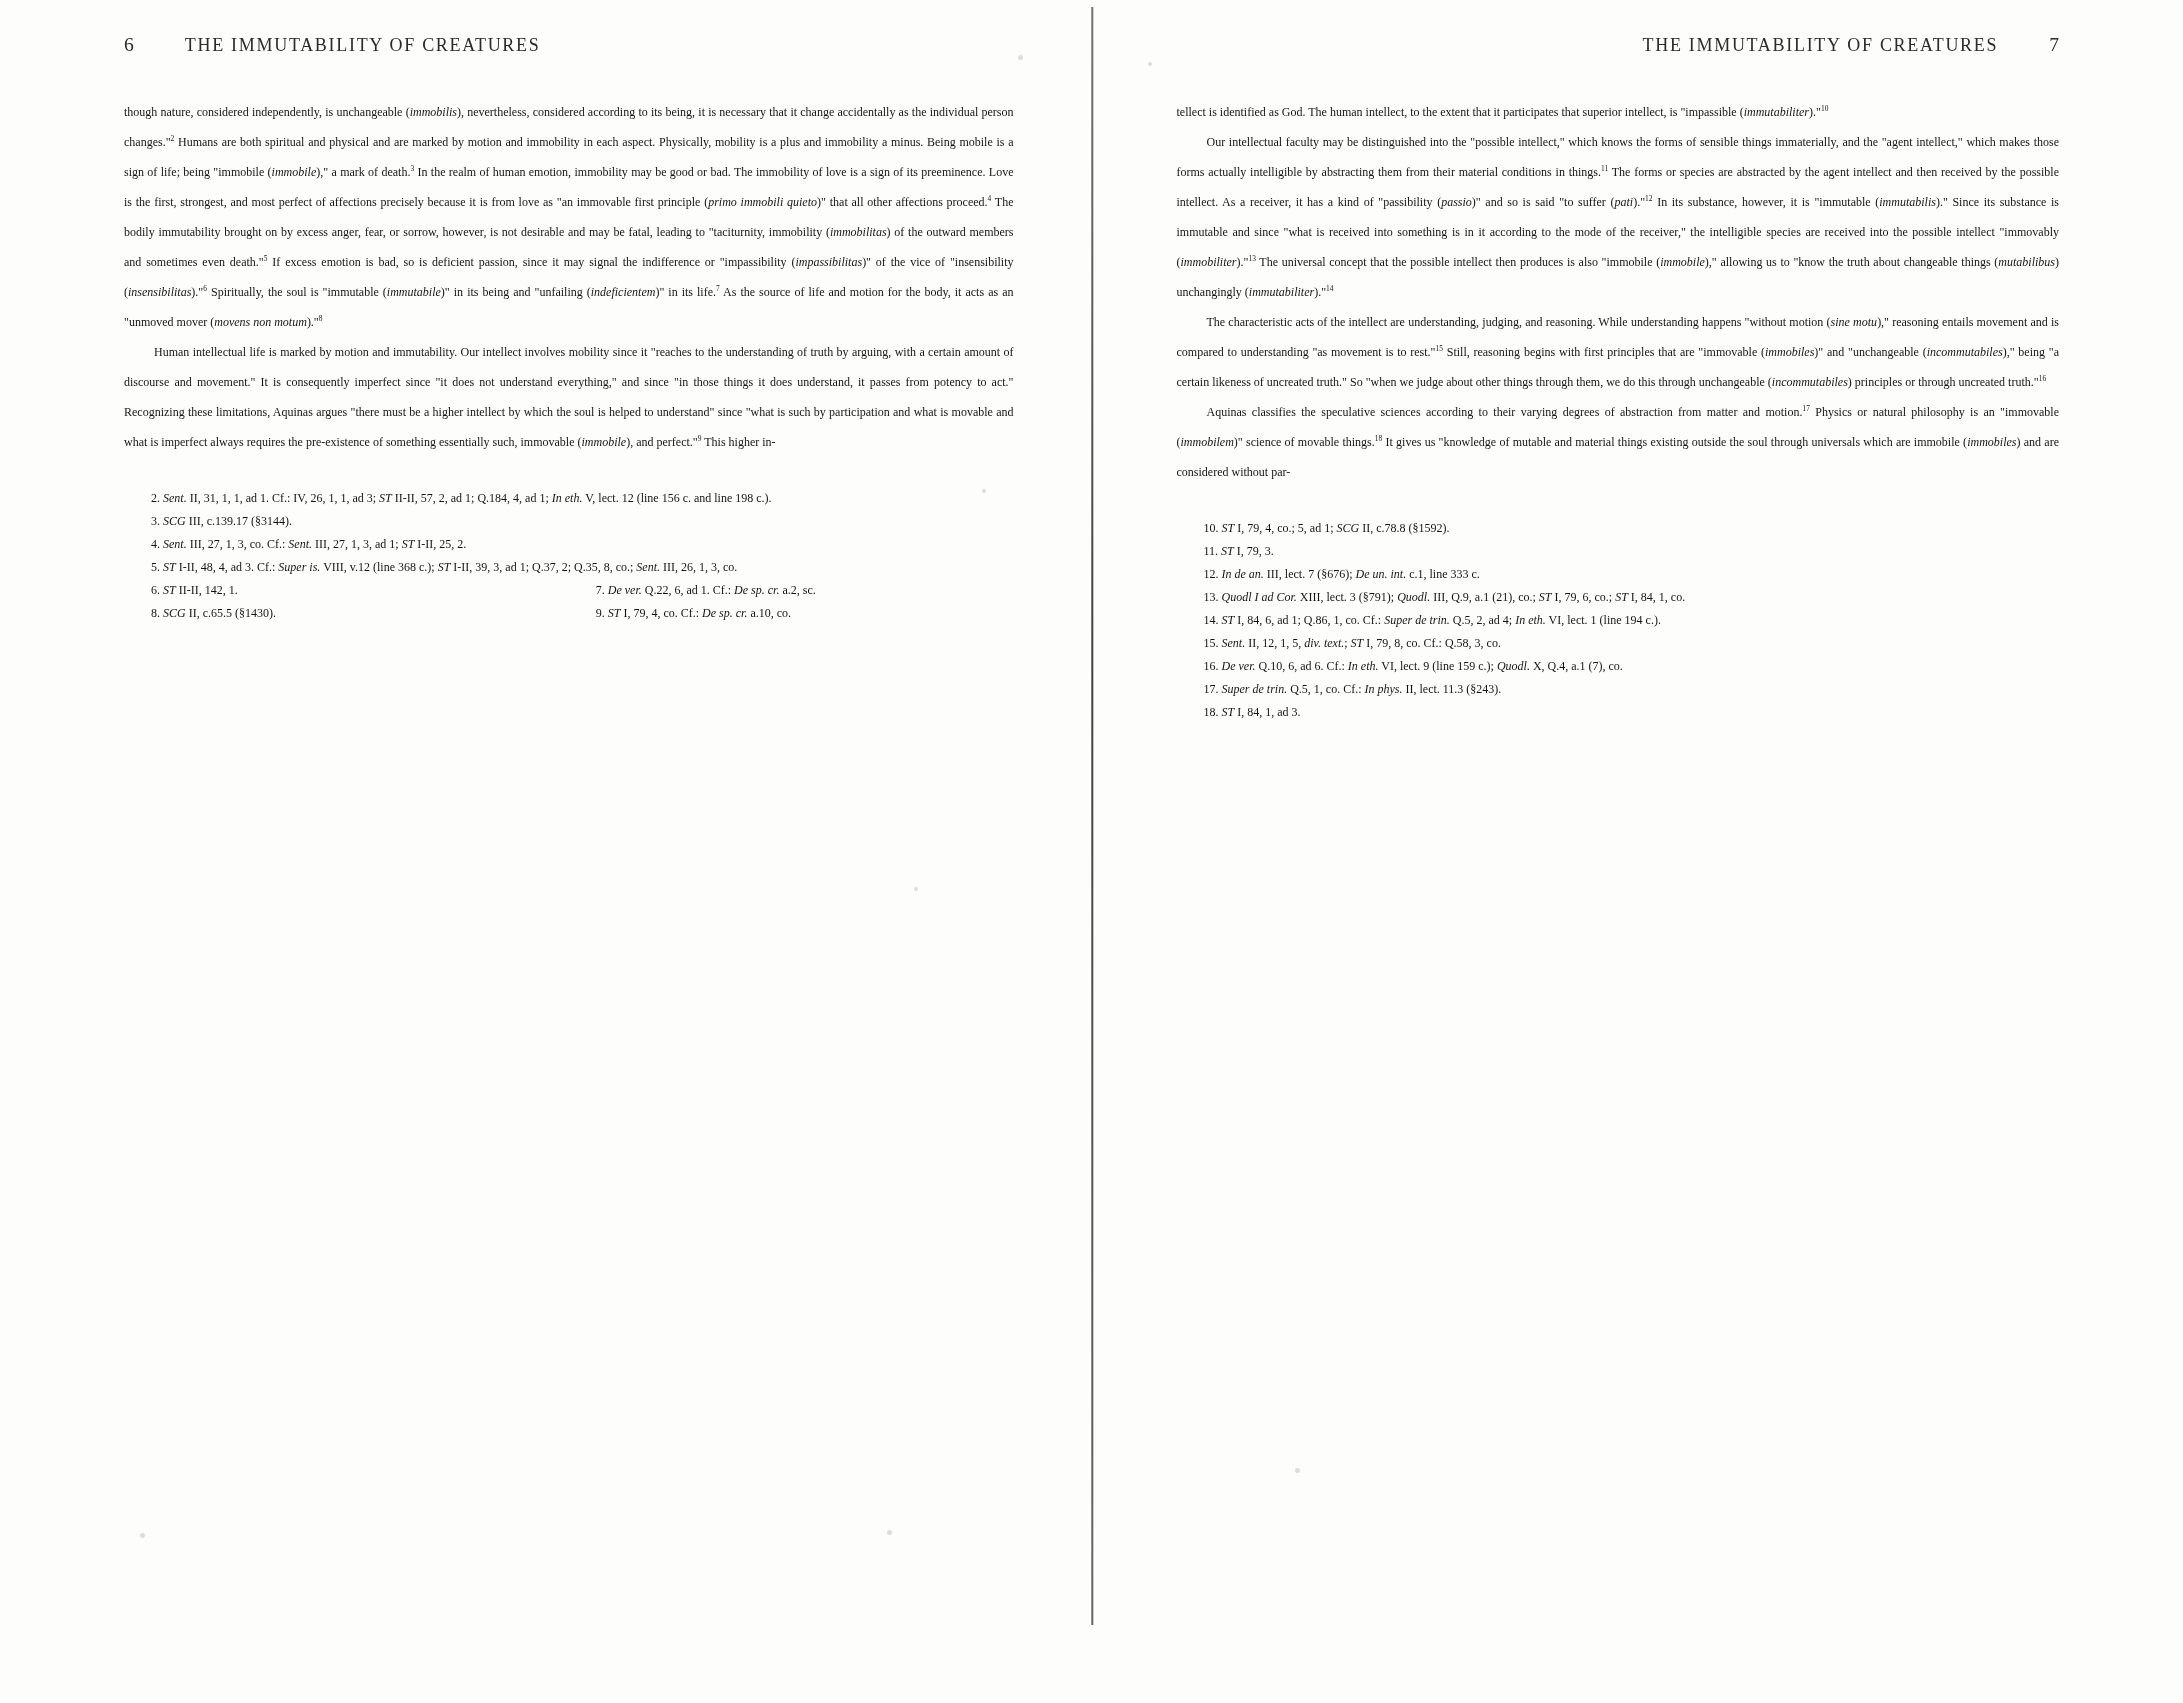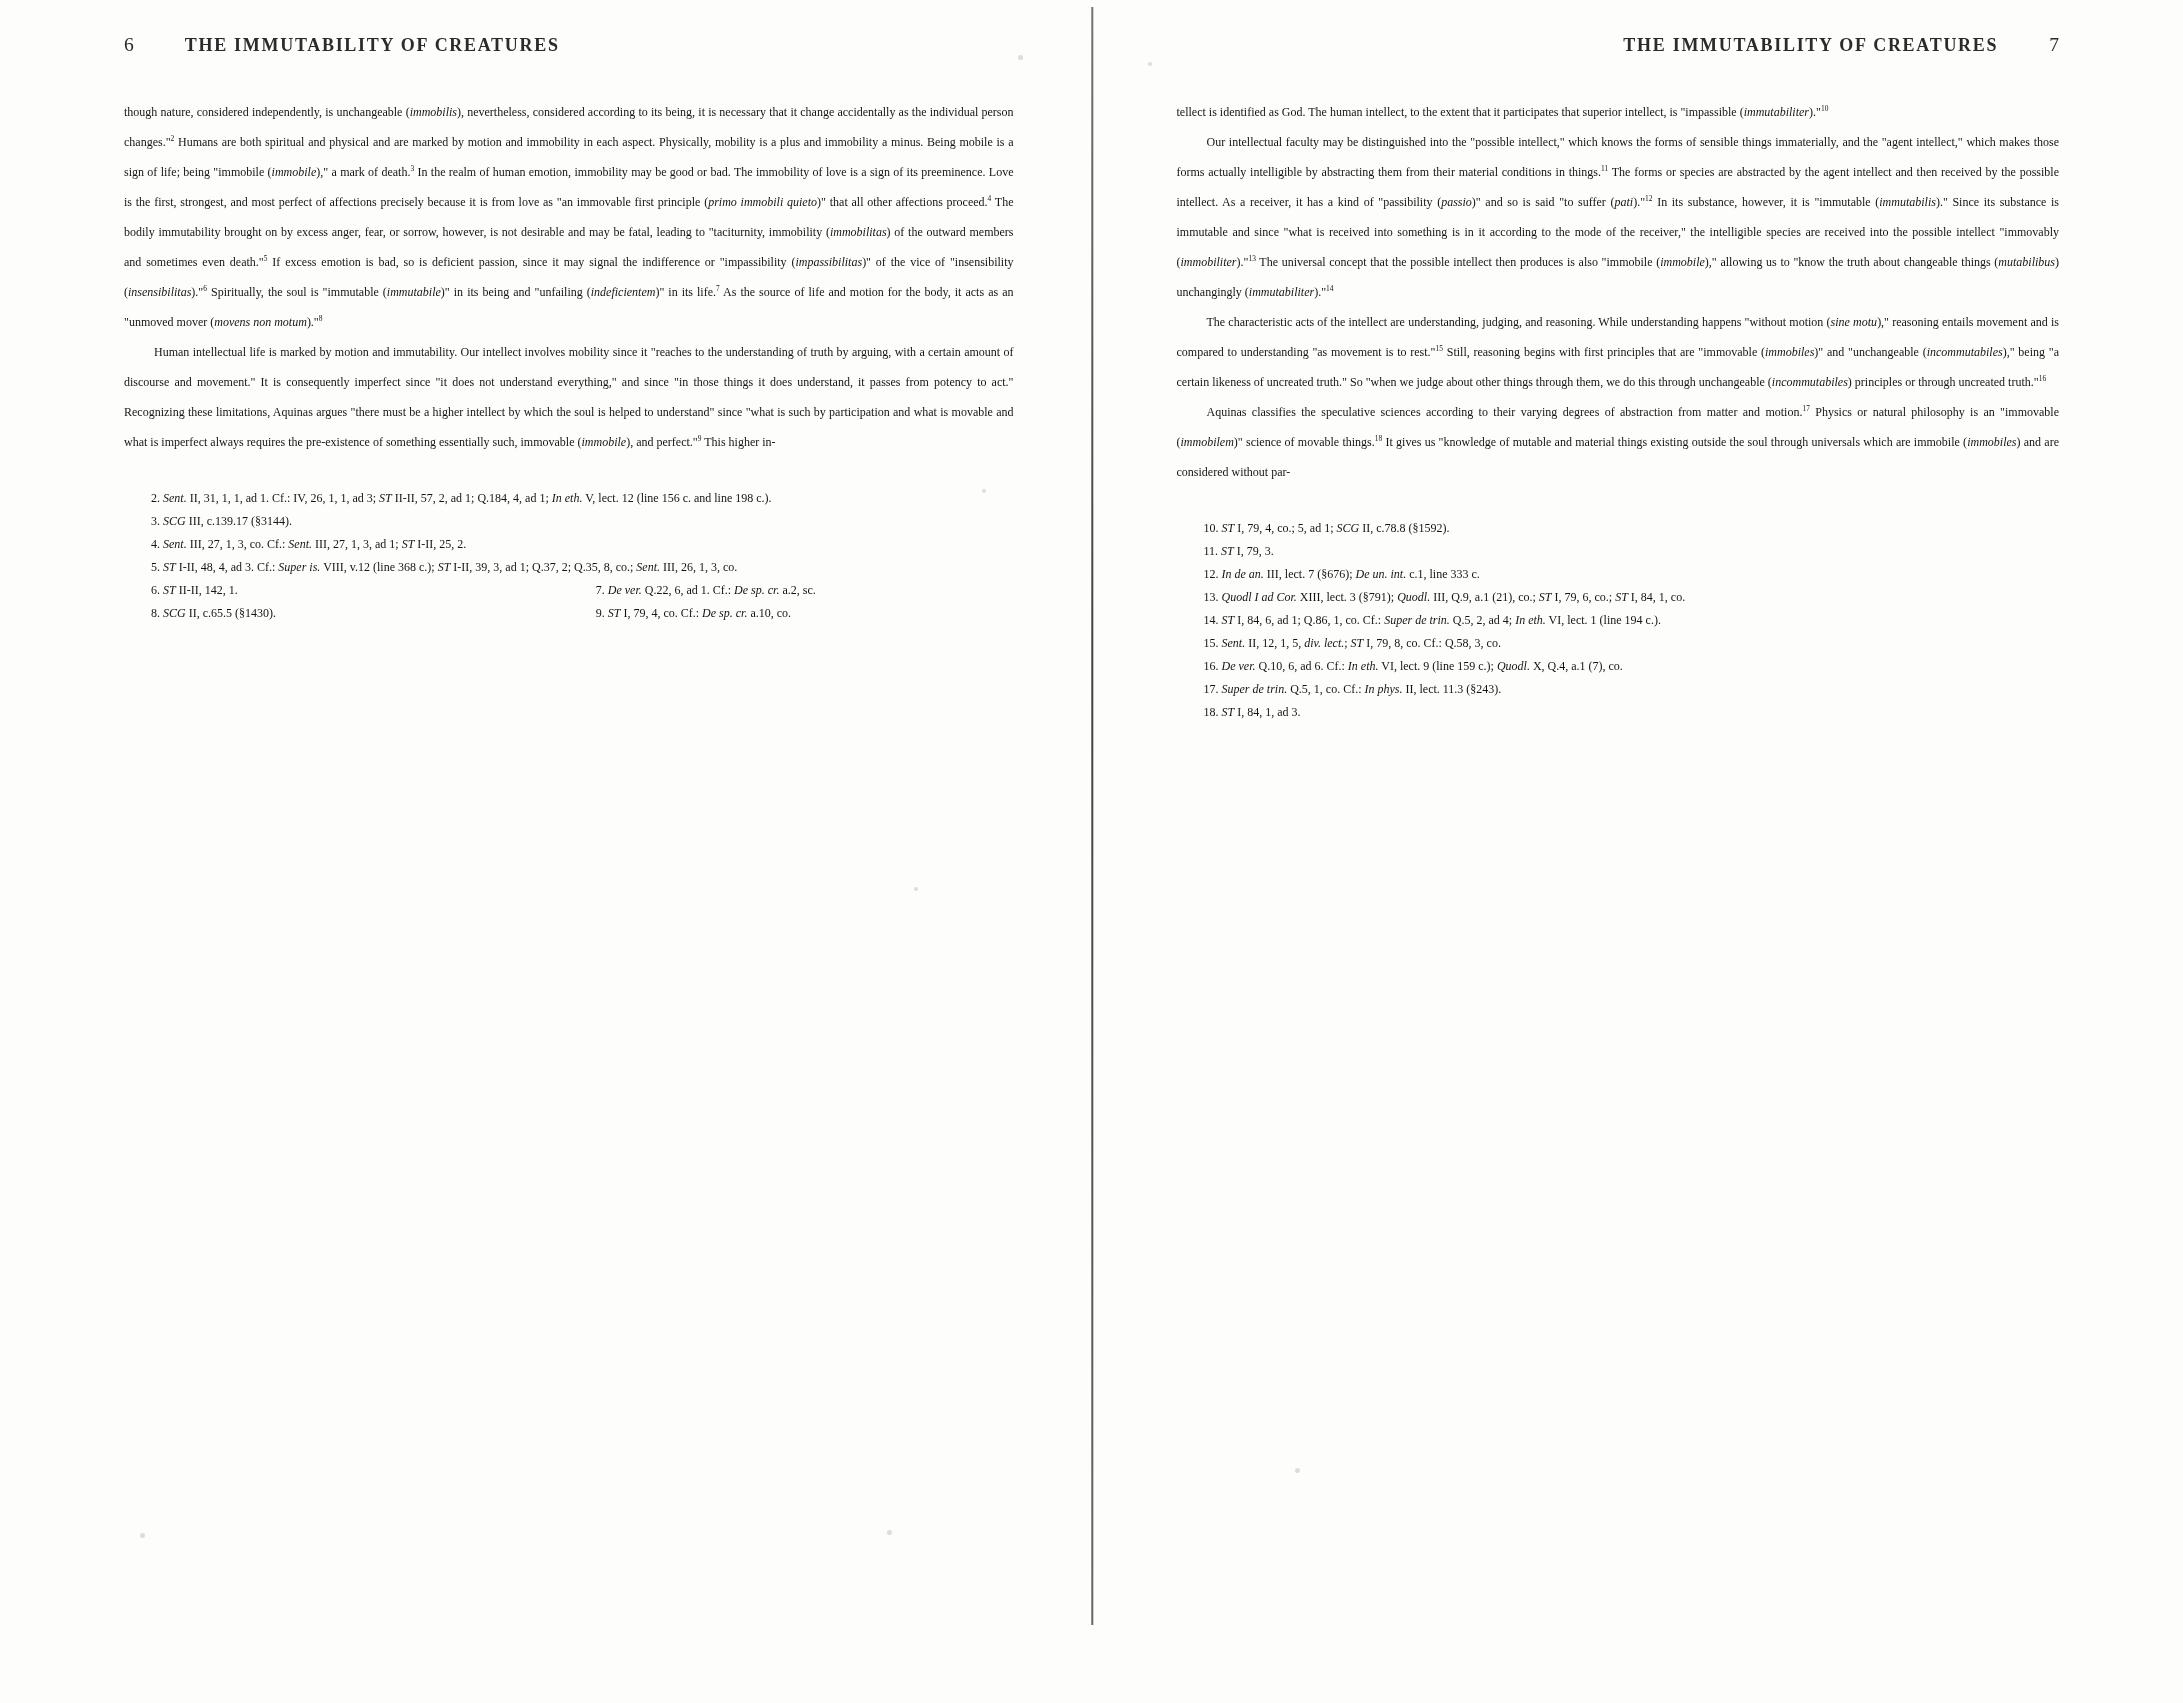--- a/index.html
+++ b/index.html
@@ -48,21 +48,21 @@
     font-size: 18px;
     letter-spacing: 1.7px;
     color: #2b2b2b;
   }
   .running-head.left  { justify-content: flex-start; gap: 51px; }
   .running-head.right { justify-content: flex-end;   gap: 51px; }
   .folio {
     font-size: 19.6px;
     letter-spacing: 0;
   }
-  .rh-title { white-space: nowrap; font-weight: bold; }
+  .rh-title { white-space: nowrap; }
 
   .body-col {
     margin-top: 23.5px;
     font-size: 12px;
     line-height: 30px;
     text-align: justify;
     text-justify: inter-word;
     color: #141414;
   }
   .body-col p { margin: 0; }
@@ -146,21 +146,21 @@
       <p class="indent">The characteristic acts of the intellect are understanding, judging, and reasoning. While understanding happens "without motion (<i>sine motu</i>)," reasoning entails movement and is compared to understanding "as movement is to rest."<sup>15</sup> Still, reasoning begins with first principles that are "immovable (<i>immobiles</i>)" and "unchangeable (<i>incommutabiles</i>)," being "a certain likeness of uncreated truth." So "when we judge about other things through them, we do this through unchangeable (<i>incommutabiles</i>) principles or through uncreated truth."<sup>16</sup></p>
       <p class="indent">Aquinas classifies the speculative sciences according to their varying degrees of abstraction from matter and motion.<sup>17</sup> Physics or natural philosophy is an "immovable (<i>immobilem</i>)" science of movable things.<sup>18</sup> It gives us "knowledge of mutable and material things existing outside the soul through universals which are immobile (<i>immobiles</i>) and are considered without par-</p>
     </div>
 
     <div class="notes">
       <div class="note">10. <i>ST</i> I, 79, 4, co.; 5, ad 1; <i>SCG</i> II, c.78.8 (§1592).</div>
       <div class="note">11. <i>ST</i> I, 79, 3.</div>
       <div class="note">12. <i>In de an.</i> III, lect. 7 (§676); <i>De un. int.</i> c.1, line 333 c.</div>
       <div class="note">13. <i>Quodl I ad Cor.</i> XIII, lect. 3 (§791); <i>Quodl.</i> III, Q.9, a.1 (21), co.; <i>ST</i> I, 79, 6, co.; <i>ST</i> I, 84, 1, co.</div>
       <div class="note">14. <i>ST</i> I, 84, 6, ad 1; Q.86, 1, co. Cf.: <i>Super de trin.</i> Q.5, 2, ad 4; <i>In eth.</i> VI, lect. 1 (line 194 c.).</div>
-      <div class="note">15. <i>Sent.</i> II, 12, 1, 5, <i>div. lect.</i>; <i>ST</i> I, 79, 8, co. Cf.: Q.58, 3, co.</div>
+      <div class="note">15. <i>Sent.</i> II, 12, 1, 5, <i>div. text.</i>; <i>ST</i> I, 79, 8, co. Cf.: Q.58, 3, co.</div>
       <div class="note">16. <i>De ver.</i> Q.10, 6, ad 6. Cf.: <i>In eth.</i> VI, lect. 9 (line 159 c.); <i>Quodl.</i> X, Q.4, a.1 (7), co.</div>
       <div class="note">17. <i>Super de trin.</i> Q.5, 1, co. Cf.: <i>In phys.</i> II, lect. 11.3 (§243).</div>
       <div class="note">18. <i>ST</i> I, 84, 1, ad 3.</div>
     </div>
   </div>
 
   <div class="gutter"></div>
 
   <div class="speck" style="left:1018px;top:55px;width:4.6px;height:4.6px;"></div>
   <div class="speck" style="left:982px;top:489px;width:3.9px;height:3.9px;"></div>

